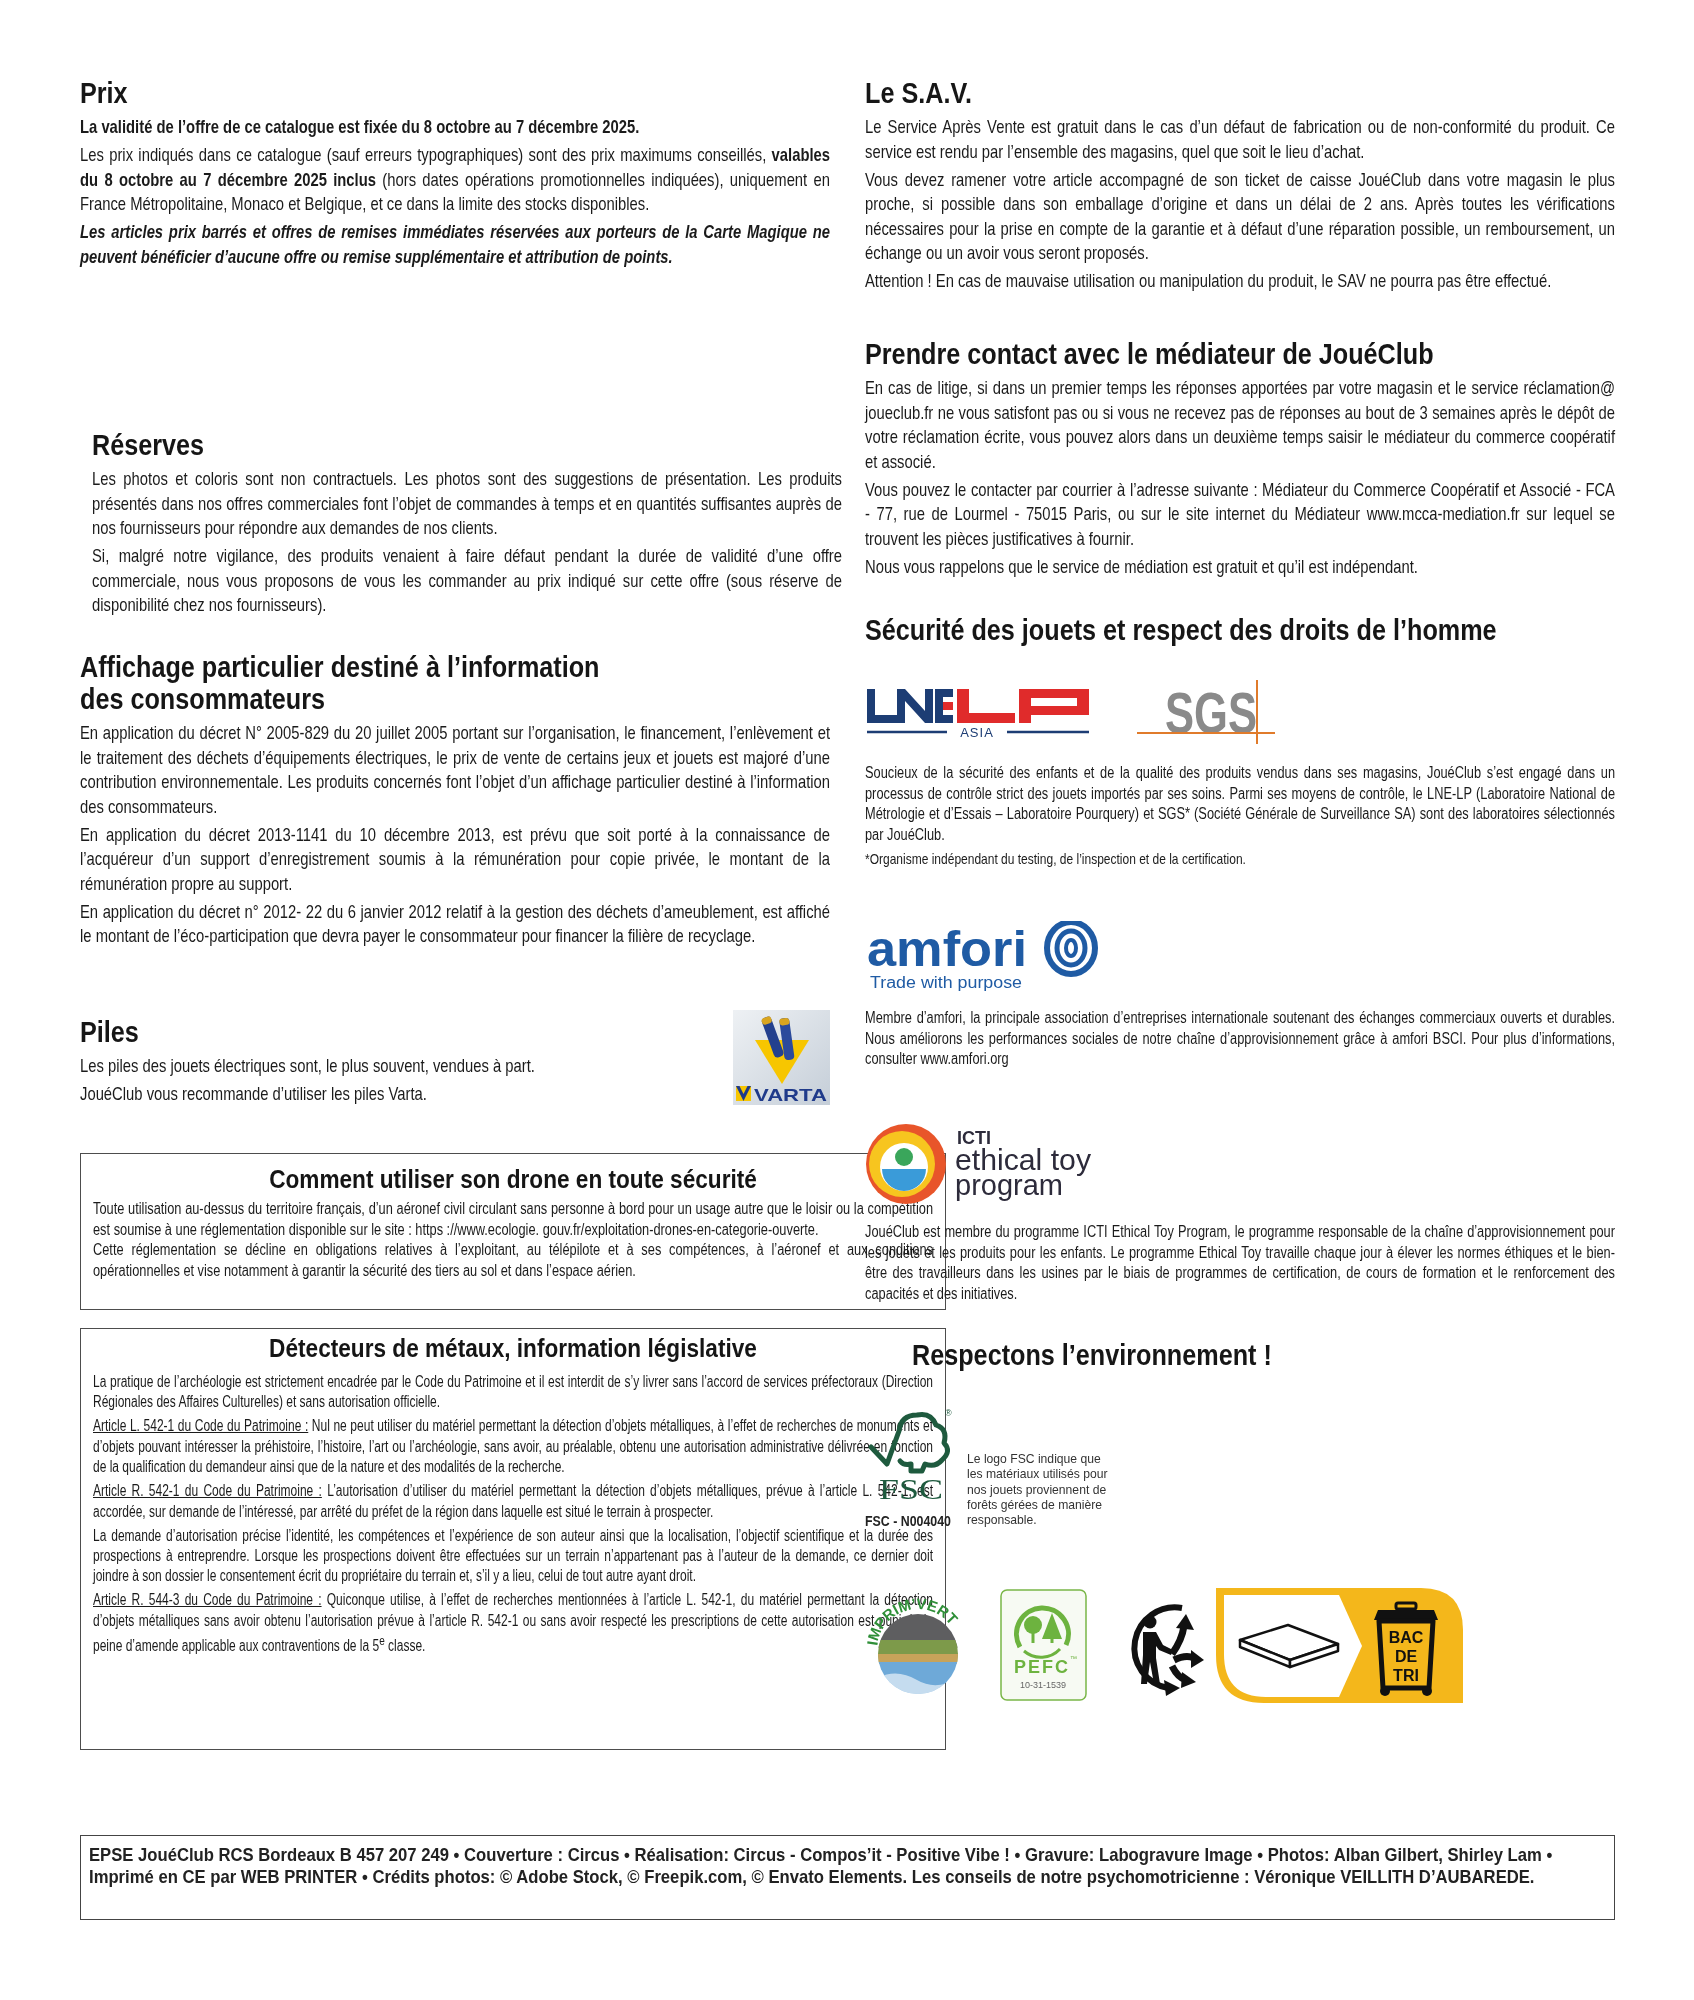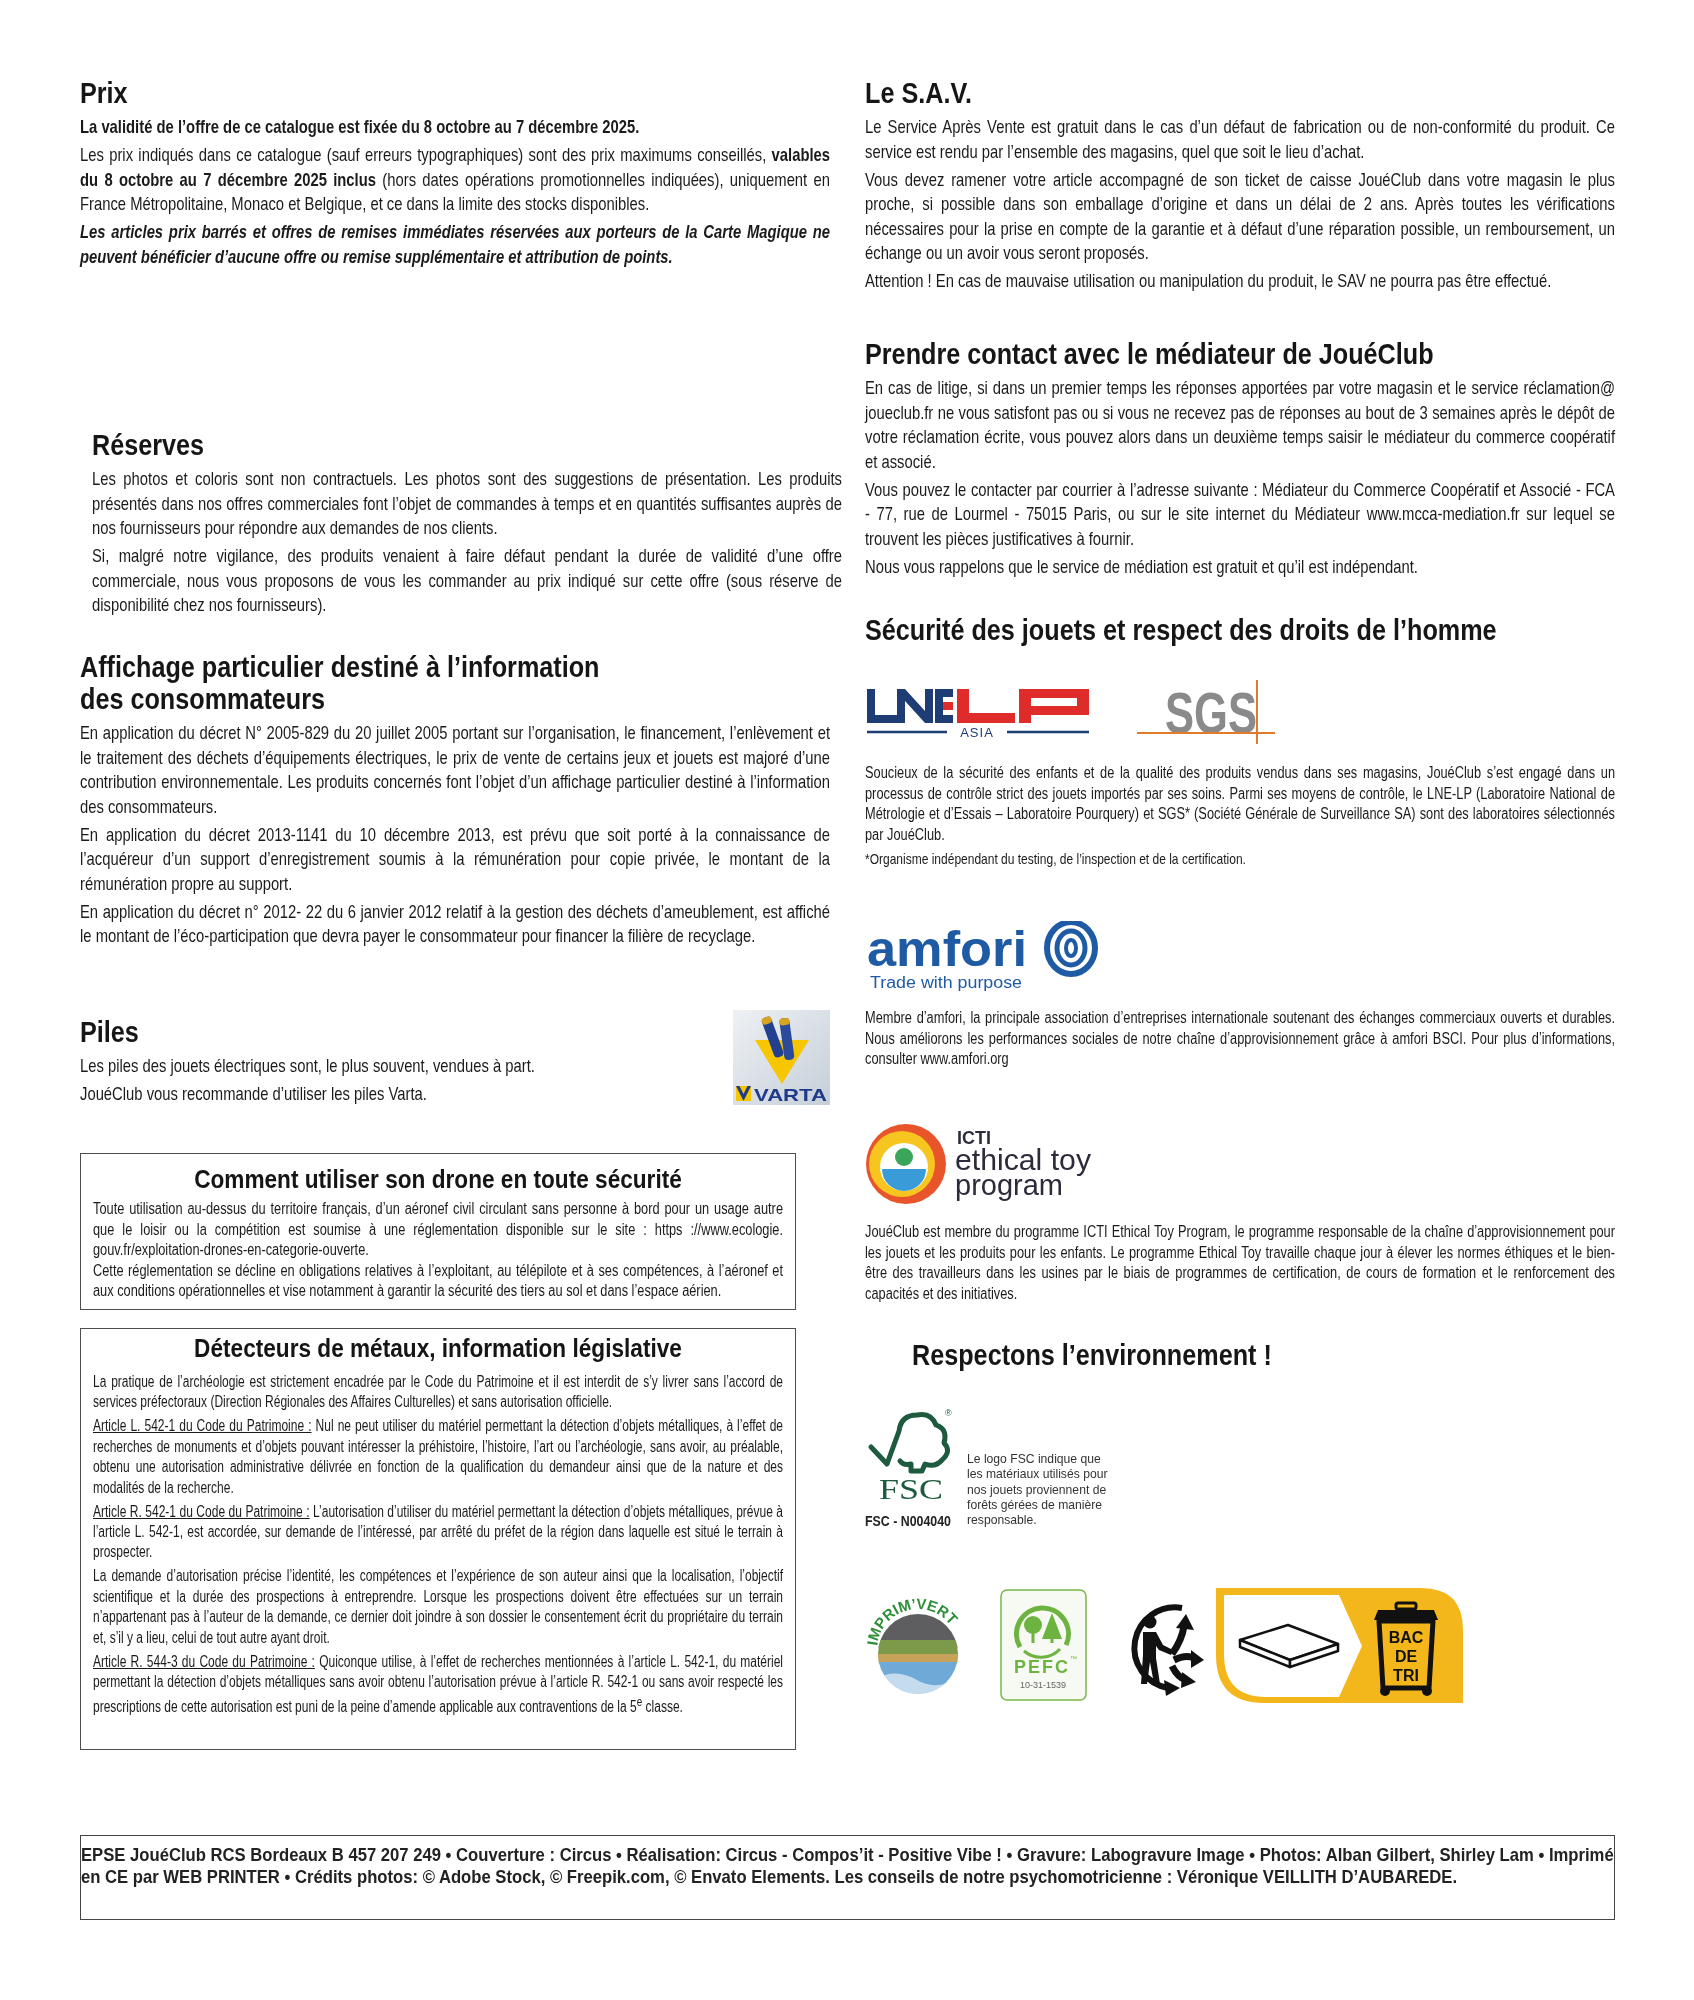--- a/index.html
+++ b/index.html
@@ -9,28 +9,28 @@
 .sec{position:absolute;width:750px}
 .c{transform-origin:0 0;transform:scaleX(var(--s));width:calc(100% / var(--s))}
 .h{font-weight:700;font-size:30px;line-height:32px;margin-bottom:6px;--s:0.84;color:#161616;white-space:nowrap}
 .h span{display:block}
 .b{font-size:18.5px;line-height:24.5px;margin-top:3.5px;text-align:justify;--s:0.8}
 .bold{font-weight:700}
 .bi{font-weight:700;font-style:italic}
 .s{font-size:16px;line-height:20.5px;text-align:justify;--s:0.8}
 .s + .s{margin-top:3.5px}
 .fn{font-size:15px}
-.box{position:absolute;left:80px;width:716px;border:1.5px solid #4d4d4d}
+.box{position:absolute;left:80px;width:866px;border:1.5px solid #4d4d4d}
 .bt{font-weight:700;font-size:26px;line-height:30px;text-align:center;--s:0.87;white-space:nowrap;color:#151515}
 .bp{font-size:16px;line-height:20.6px;text-align:justify;--s:0.8}
 .mp{font-size:16px;line-height:20.4px;text-align:justify;--s:0.75}
 .mp + .mp{margin-top:3.6px}
 .u{text-decoration:underline}
 .logo{position:absolute;display:block}
-.foot{position:absolute;left:80px;top:1835px;width:1535px;height:85px;border:1.5px solid #444;padding:8px 0}
+.foot{position:absolute;left:80px;top:1835px;width:1535px;height:85px;border:1.5px solid #444;padding:8px 8px}
 .ft{font-weight:700;font-size:18.5px;line-height:22px;--s:0.9;color:#222}
 .fsc-note{position:absolute;left:967px;top:1451px;width:160px}
 .fsc-note span{display:block;font-size:13.5px;line-height:15.3px;color:#333;white-space:nowrap;transform-origin:0 0;transform:scaleX(0.9)}
 </style>
 </head>
 <body>
 
 <section class="sec" style="left:80px;top:77px">
   <h2 class="h c">Prix</h2>
   <p class="b c bold">La validité de l’offre de ce catalogue est fixée du 8 octobre au 7 décembre 2025.</p>

